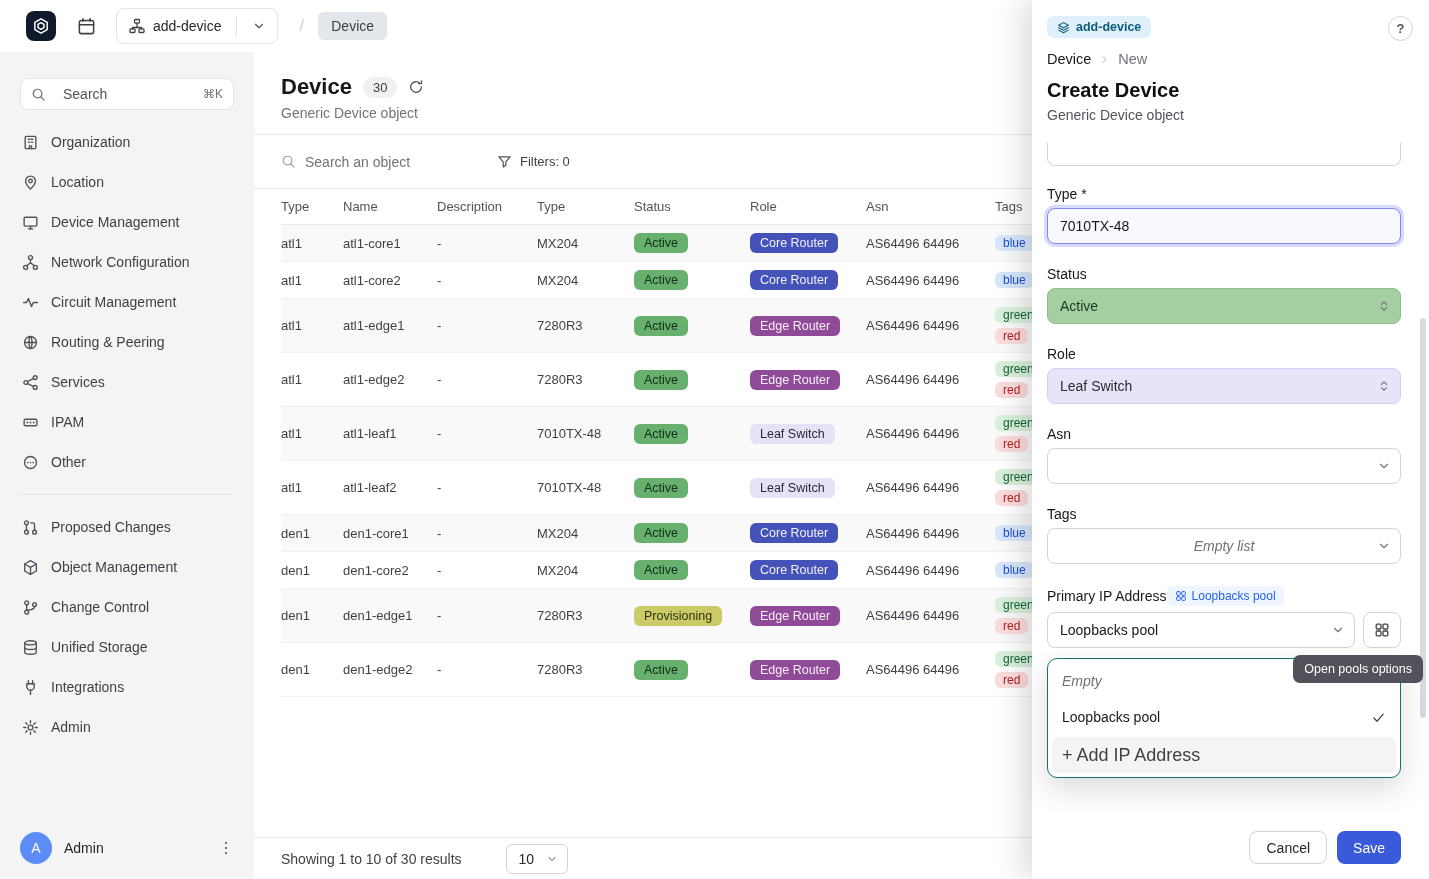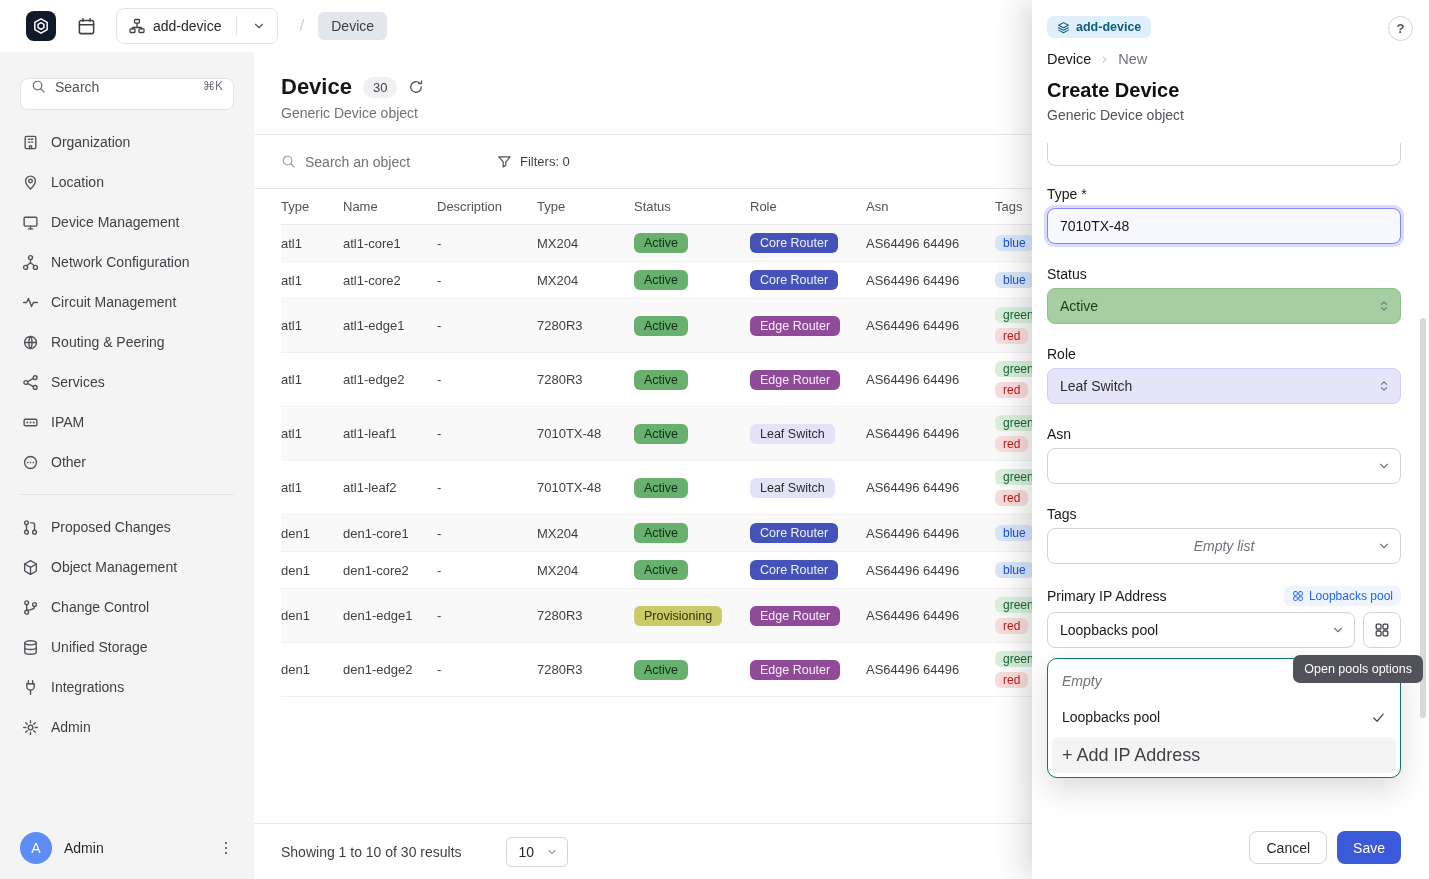--- a/index.html
+++ b/index.html
@@ -14,21 +14,21 @@
   .icon-btn { width:32px; height:32px; display:flex; align-items:center; justify-content:center; background:none; border:none; color:#3f3f46; font-size:19px; cursor:pointer; }
   .branch-pill { height:36px; border:1px solid #e4e4e7; border-radius:8px; display:flex; align-items:center; gap:8px; padding:0 4px 0 12px; font-weight:500; color:#27272a; font-size:14px; cursor:pointer; background:#fff; }
   .branch-pill .b-icn { font-size:16px; color:#3f3f46; }
   .pill-divider { width:1px; height:20px; background:#e4e4e7; margin-left:6px; }
   .branch-pill .chev { width:28px; display:flex; align-items:center; justify-content:center; color:#52525b; font-size:14px; }
   .crumb-slash { color:#cfcfd4; font-size:17px; margin-left:8px; }
   .crumb-chip { background:#e3e6eb; color:#3f3f46; padding:6px 13px; border-radius:6px; font-size:14px; cursor:pointer; }
 
   
   .sidebar { position:absolute; top:52px; left:0; width:254px; bottom:0; background:#f4f4f5; }
-  .side-search { margin:26px 20px 12px 20px; height:32px; background:#fff; border:1px solid #e4e4e7; border-radius:8px; display:flex; align-items:flex-start; gap:9px; padding:0 10px; color:#52525b; cursor:pointer; }
+  .side-search { margin:26px 20px 12px 20px; height:32px; background:#fff; border:1px solid #e4e4e7; border-radius:8px; display:flex; align-items:center; gap:17px; padding:0 10px; color:#52525b; cursor:pointer; }
   .side-search .icn { font-size:15px; color:#71717a; }
   .side-search-label { font-size:14px; }
   .kbd { margin-left:auto; font-size:12px; color:#71717a; }
   .side-nav { display:block; }
   .nav-item { height:40px; display:flex; align-items:center; gap:12px; padding:0 14px; margin:0 8px; border-radius:8px; font-size:14px; color:#3f3f46; cursor:pointer; }
   .nav-item .icn { font-size:17px; color:#52525b; }
   .nav-divider { height:1px; background:#e4e4e7; margin:12px 20px; }
   .account { position:absolute; bottom:0; left:0; right:0; height:62px; display:flex; align-items:center; gap:12px; padding:0 20px; cursor:pointer; }
   .avatar { width:32px; height:32px; border-radius:50%; background:#5c8df6; color:#fff; display:flex; align-items:center; justify-content:center; font-size:14px; font-weight:500; }
   .account-name { flex:1; font-size:14px; color:#27272a; }
@@ -50,21 +50,21 @@
 
   .device-table { margin-left:27px; border-collapse:collapse; table-layout:fixed; width:880px; }
   .device-table th { font-size:13px; color:#52525b; font-weight:500; text-align:left; padding:10px 8px 10px 0; border-bottom:1px solid #e9e9eb; cursor:pointer; }
   .device-table td { font-size:13px; color:#3f3f46; padding:8px 8px 8px 0; border-bottom:1px solid #f1f1f2; vertical-align:middle; }
   .device-table tbody tr { cursor:pointer; }
   .device-table tbody tr:nth-child(odd) { background:#f9f9fa; }
   .badge { display:inline-block; padding:3px 10px; border-radius:6px; font-size:12.5px; font-weight:500; white-space:nowrap; }
   .tagstack { display:flex; flex-direction:column; gap:5px; align-items:flex-start; }
   .tag { display:inline-block; padding:1px 8px; border-radius:6px; font-size:12px; font-weight:500; }
 
-  .pagination { position:absolute; left:0; right:0; bottom:0; height:56px; border-top:1px solid #e9e9eb; display:flex; align-items:center; padding:0 27px; gap:44px; background:#fff; font-size:14px; color:#3f3f46; }
+  .pagination { position:absolute; left:0; right:0; bottom:0; height:42px; border-top:1px solid #e9e9eb; display:flex; align-items:center; padding:0 27px; gap:44px; background:#fff; font-size:14px; color:#3f3f46; }
   .page-size { height:30px; border:1px solid #d4d4d8; border-radius:6px; display:flex; align-items:center; gap:12px; padding:0 9px 0 12px; font-size:14px; color:#27272a; cursor:pointer; background:#fff; }
   .page-size .icn { font-size:12px; color:#52525b; }
 
   
   .drawer { position:absolute; top:0; right:0; width:397px; height:879px; background:#fff; z-index:20; box-shadow:-10px 0 28px rgba(0,0,0,.14); }
   .drawer-inner { position:relative; height:100%; padding:16px 28px 0 15px; }
   .drawer-badge { display:inline-flex; align-items:center; gap:6px; font-size:12.5px; font-weight:600; padding:4px 10px; border-radius:7px; }
   .drawer-badge .icn { font-size:13px; }
   .help-btn { position:absolute; top:16px; right:16px; width:25px; height:25px; border:1.4px solid #d4d4d8; border-radius:50%; display:flex; align-items:center; justify-content:center; color:#52525b; font-size:13px; font-weight:600; background:#fff; cursor:pointer; }
   .drawer-crumb { margin-top:13px; display:flex; align-items:center; gap:8px; font-size:14.5px; color:#18181b; }
@@ -74,21 +74,21 @@
   .drawer-sub { margin-top:5px; font-size:14px; color:#52525b; }
   .cut-input { margin-top:20px; height:23px; border:1px solid #d4d4d8; border-top:none; border-radius:0 0 8px 8px; }
   .field { margin-top:22px; }
   .field.first { margin-top:20px; }
   .flabel { display:block; font-size:14px; color:#18181b; margin-bottom:6px; }
   .control { height:36px; width:100%; border:1px solid #d4d4d8; border-radius:8px; display:flex; align-items:center; padding:0 12px; font-size:14px; color:#18181b; background:#fff; position:relative; cursor:pointer; }
   .ctrl-icon { position:absolute; right:9px; color:#71717a; font-size:14px; }
   input.control { font-family:"Liberation Sans","DejaVu Sans",sans-serif; outline:none; cursor:text; }
   .type-input { border-color:#8189f0; box-shadow:0 0 0 3px rgba(129,137,240,.3); background:#f8f8ff; }
   .center-ph { justify-content:center; font-style:italic; color:#71717a; }
-  .prim-label-row { display:flex; align-items:center; justify-content:space-between; margin-bottom:6px; }
+  .prim-label-row { display:flex; align-items:center; margin-bottom:6px; }
   .prim-label-row .flabel { margin-bottom:0; }
   .pool-badge { display:inline-flex; align-items:center; gap:5px; color:#2563eb; font-size:12px; font-weight:500; background:#eef5ff; padding:3px 8px; border-radius:6px; cursor:pointer; }
   .pool-badge .icn { font-size:12px; }
   .prim-row { display:flex; gap:8px; }
   .prim-row .control { flex:1; }
   .pool-btn { width:38px; height:36px; flex:none; border:1px solid #d4d4d8; border-radius:8px; display:flex; align-items:center; justify-content:center; color:#3f3f46; background:#fff; font-size:16px; cursor:pointer; }
   .dropdown-panel { position:absolute; left:15px; right:28px; top:658px; background:#fff; border:1px solid #0f766e; border-radius:10px; box-shadow:0 12px 30px rgba(0,0,0,.14); padding:4px; z-index:25; }
   .dd-option { height:36px; display:flex; align-items:center; padding:0 10px; font-size:14px; color:#18181b; border-radius:6px; cursor:pointer; }
   .dd-option.dd-selected { font-weight:500; }
   .dd-empty span { font-style:italic; color:#71717a; }

